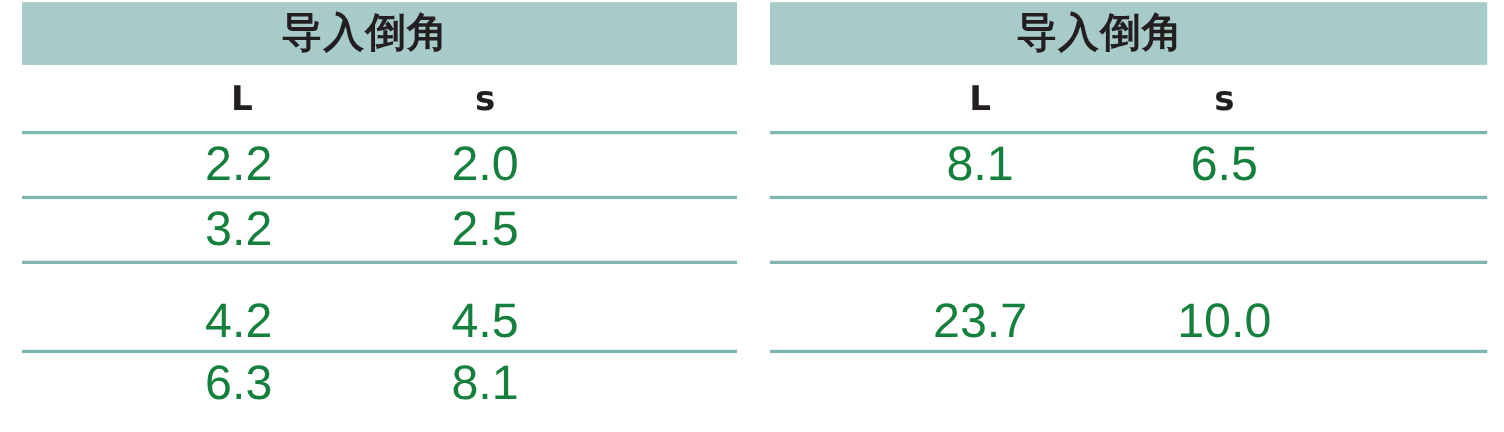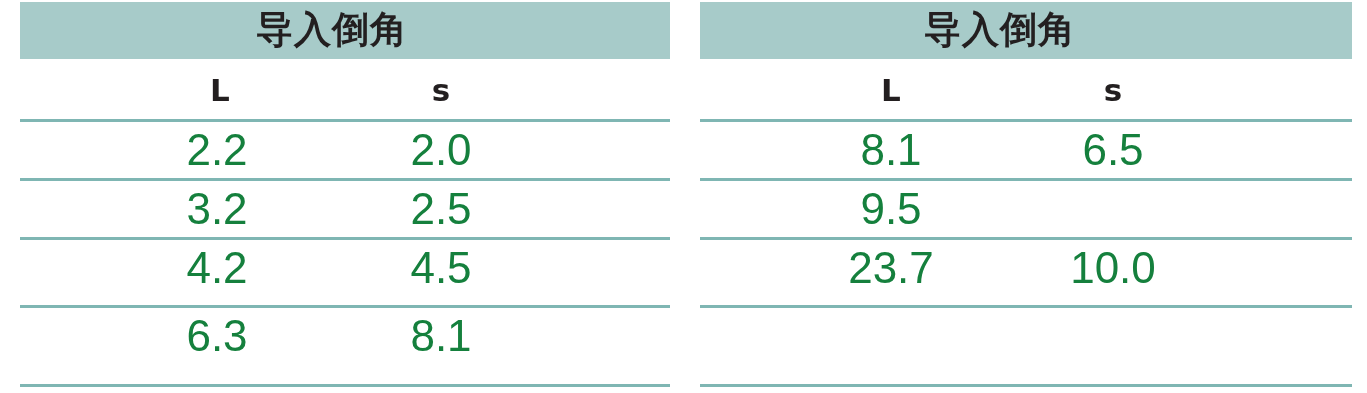--- a/index.html
+++ b/index.html
@@ -76,21 +76,21 @@
     height: 3px;
     background: #7fb6b3;
     width: 100%;
   }
 
   
   .data-row {
     position: relative;
     height: 56px;
   }
-  .data-row.row-tall { height: 65px; }
+  .data-row.row-tall { height: 54px; margin-top: 24px; }
   .cell {
     position: absolute;
     top: 6px;
     font-size: 44px;
     font-weight: 400;
     color: #15803d;
     line-height: 1;
     text-align: center;
     width: 160px;
     font-family: "Liberation Sans", "DejaVu Sans", sans-serif;
@@ -163,21 +163,20 @@
     <div class="rule"></div>
 
     <div class="data-row">
       <div class="cell col-L">8.1</div>
       <div class="cell col-s">6.5</div>
     </div>
 
     <div class="rule"></div>
 
     <div class="data-row">
-      <div class="cell col-L">9.5</div>
     </div>
 
     <div class="rule"></div>
 
     <div class="data-row row-tall">
       <div class="cell col-L">23.7</div>
       <div class="cell col-s">10.0</div>
     </div>
 
     <div class="rule"></div>

